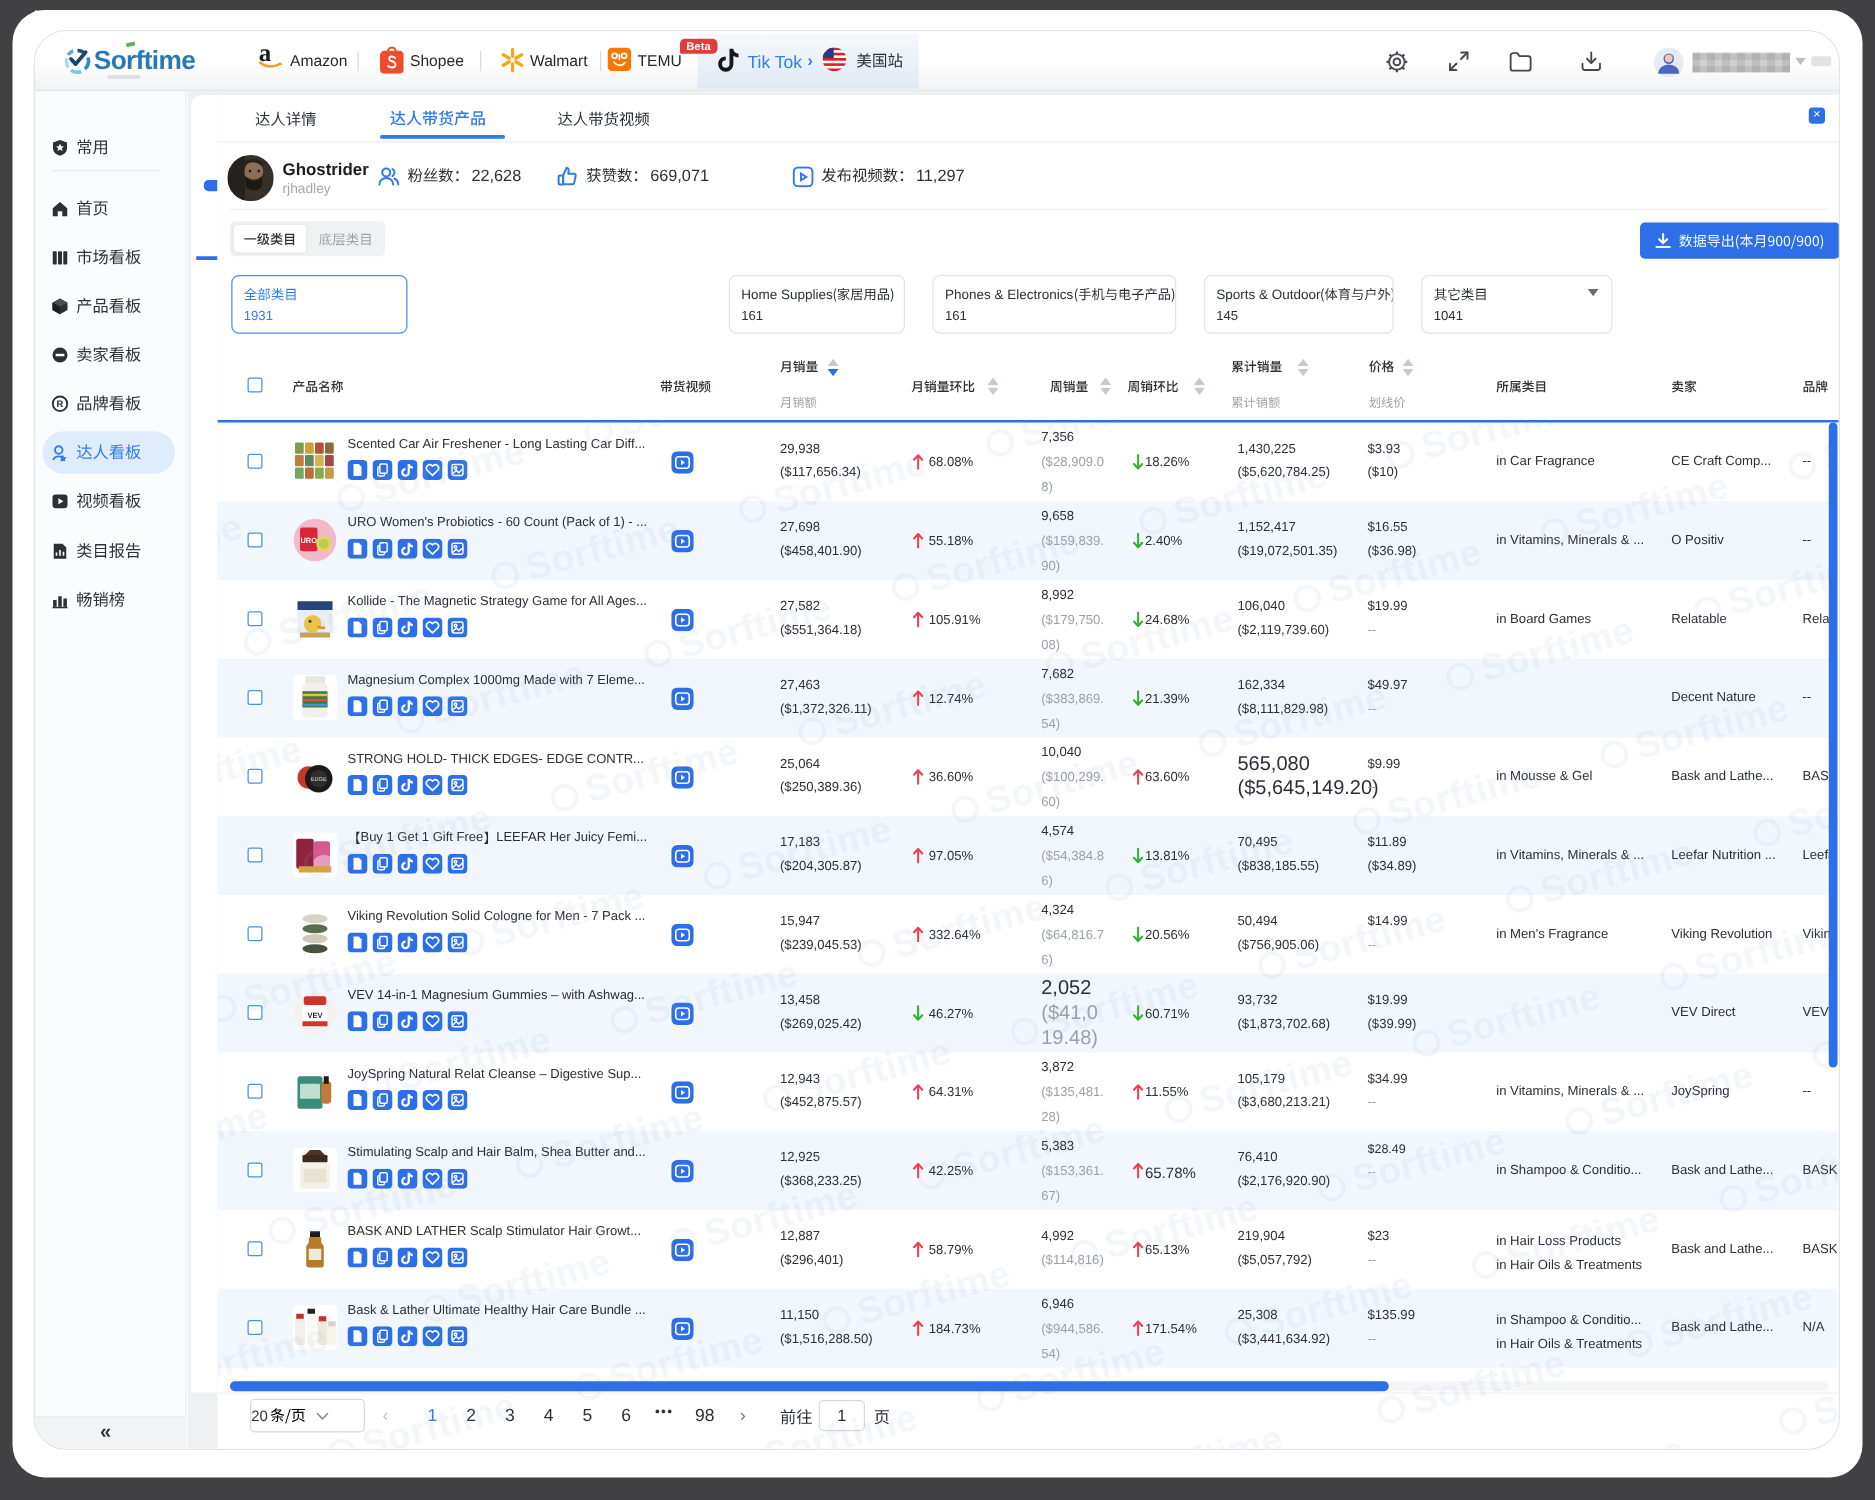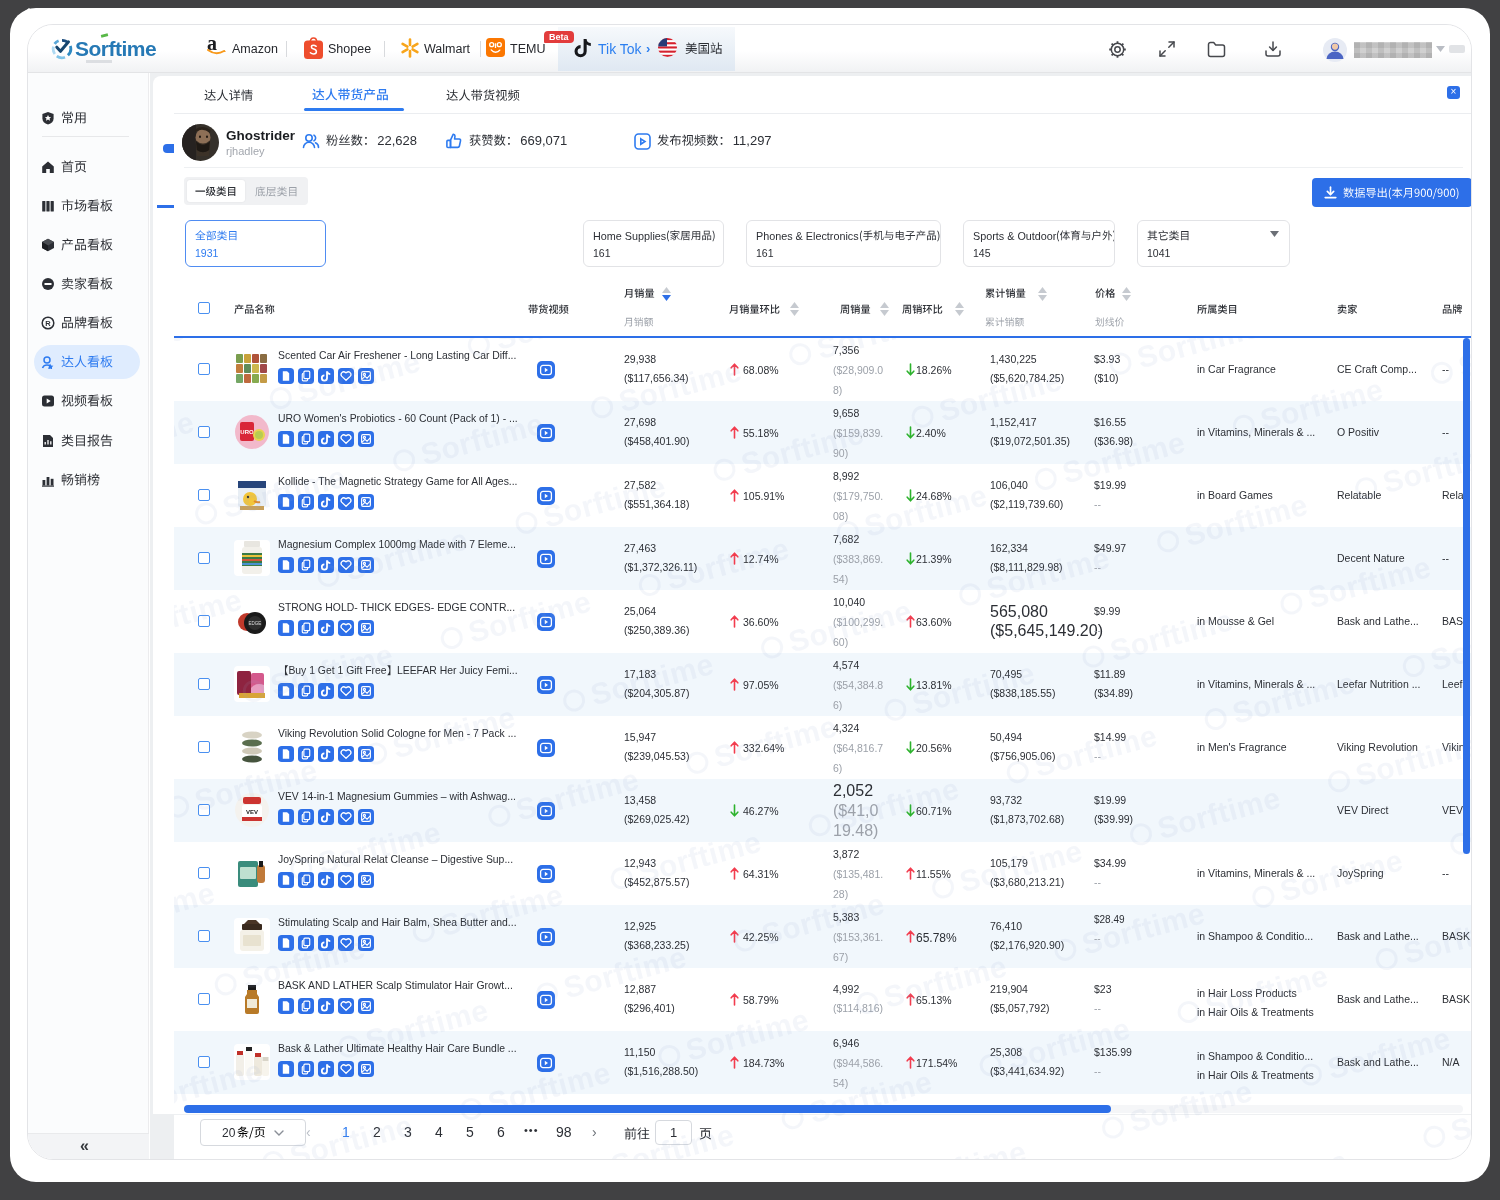--- a/index.html
+++ b/index.html
@@ -1365,21 +1365,21 @@
       <div class="ab" style="left:742px;top:981px;font-size:10.5px;color:#2c2f35">171.54%</div>
       <div class="ab" style="left:816px;top:967px;font-size:10.5px;line-height:19px;color:#2c2f35">25,308<br>($3,441,634.92)</div>
       <div class="ab" style="left:920px;top:967px;font-size:10.5px;line-height:19px;color:#2c2f35">$135.99<br><span style="color:#9ca1a9">--</span></div>
       <div class="ab" style="left:1023px;top:971px;font-size:10.5px;line-height:19px;color:#2c2f35;white-space:nowrap">in Shampoo &amp; Conditio...<br>in Hair Oils &amp; Treatments</div>
       <div class="ab" style="left:1163px;top:980px;font-size:10.5px;color:#2c2f35;white-space:nowrap">Bask and Lathe...</div>
       <div class="ab" style="left:1268px;top:980px;width:29px;overflow:hidden;font-size:10.5px;color:#2c2f35;white-space:nowrap">N/A</div>
       <div class="ab" style="left:1289px;top:262px;width:7px;height:516px;background:#2d6fe8;border-radius:4px;z-index:7"></div>
       <div class="ab" style="left:10px;top:1029px;width:1279px;height:8px;background:#f5f6f8;border-radius:4px"></div>
       <div class="ab" style="left:10px;top:1029px;width:927px;height:8px;background:#2d6fe8;border-radius:4px;z-index:7"></div>
       <div class="ab" style="left:0;top:1038px;width:1299px;height:1px;background:#eef0f2"></div>
-      <div class="ab flex" style="left:26px;top:1043px;width:106px;height:27px;border:1px solid #d6d9de;border-radius:4px;justify-content:center">
+      <div class="ab flex" style="left:26px;top:1043px;width:92px;height:27px;border:1px solid #d6d9de;border-radius:4px;justify-content:flex-start">
         <span style="font-size:12px;color:#2c2f35;margin-right:2px">20</span>
         <svg width="28.7" height="13" viewBox="0 0 28.7 13" style="fill:currentColor;overflow:visible">
           <use href="#g26465r" transform="translate(0.0 10.6) scale(0.12)"></use>
           <use href="#g47r" transform="translate(12.0 10.6) scale(0.12)"></use>
           <use href="#g39029r" transform="translate(16.7 10.6) scale(0.12)"></use>
         </svg>
         <svg width="10" height="6" viewBox="0 0 10 6" style="margin-left:8px">
           <path d="M1 1 L5 5 L9 1" stroke="#8a8f97" stroke-width="1.4" fill="none" stroke-linecap="round"></path>
         </svg>
       </div>

